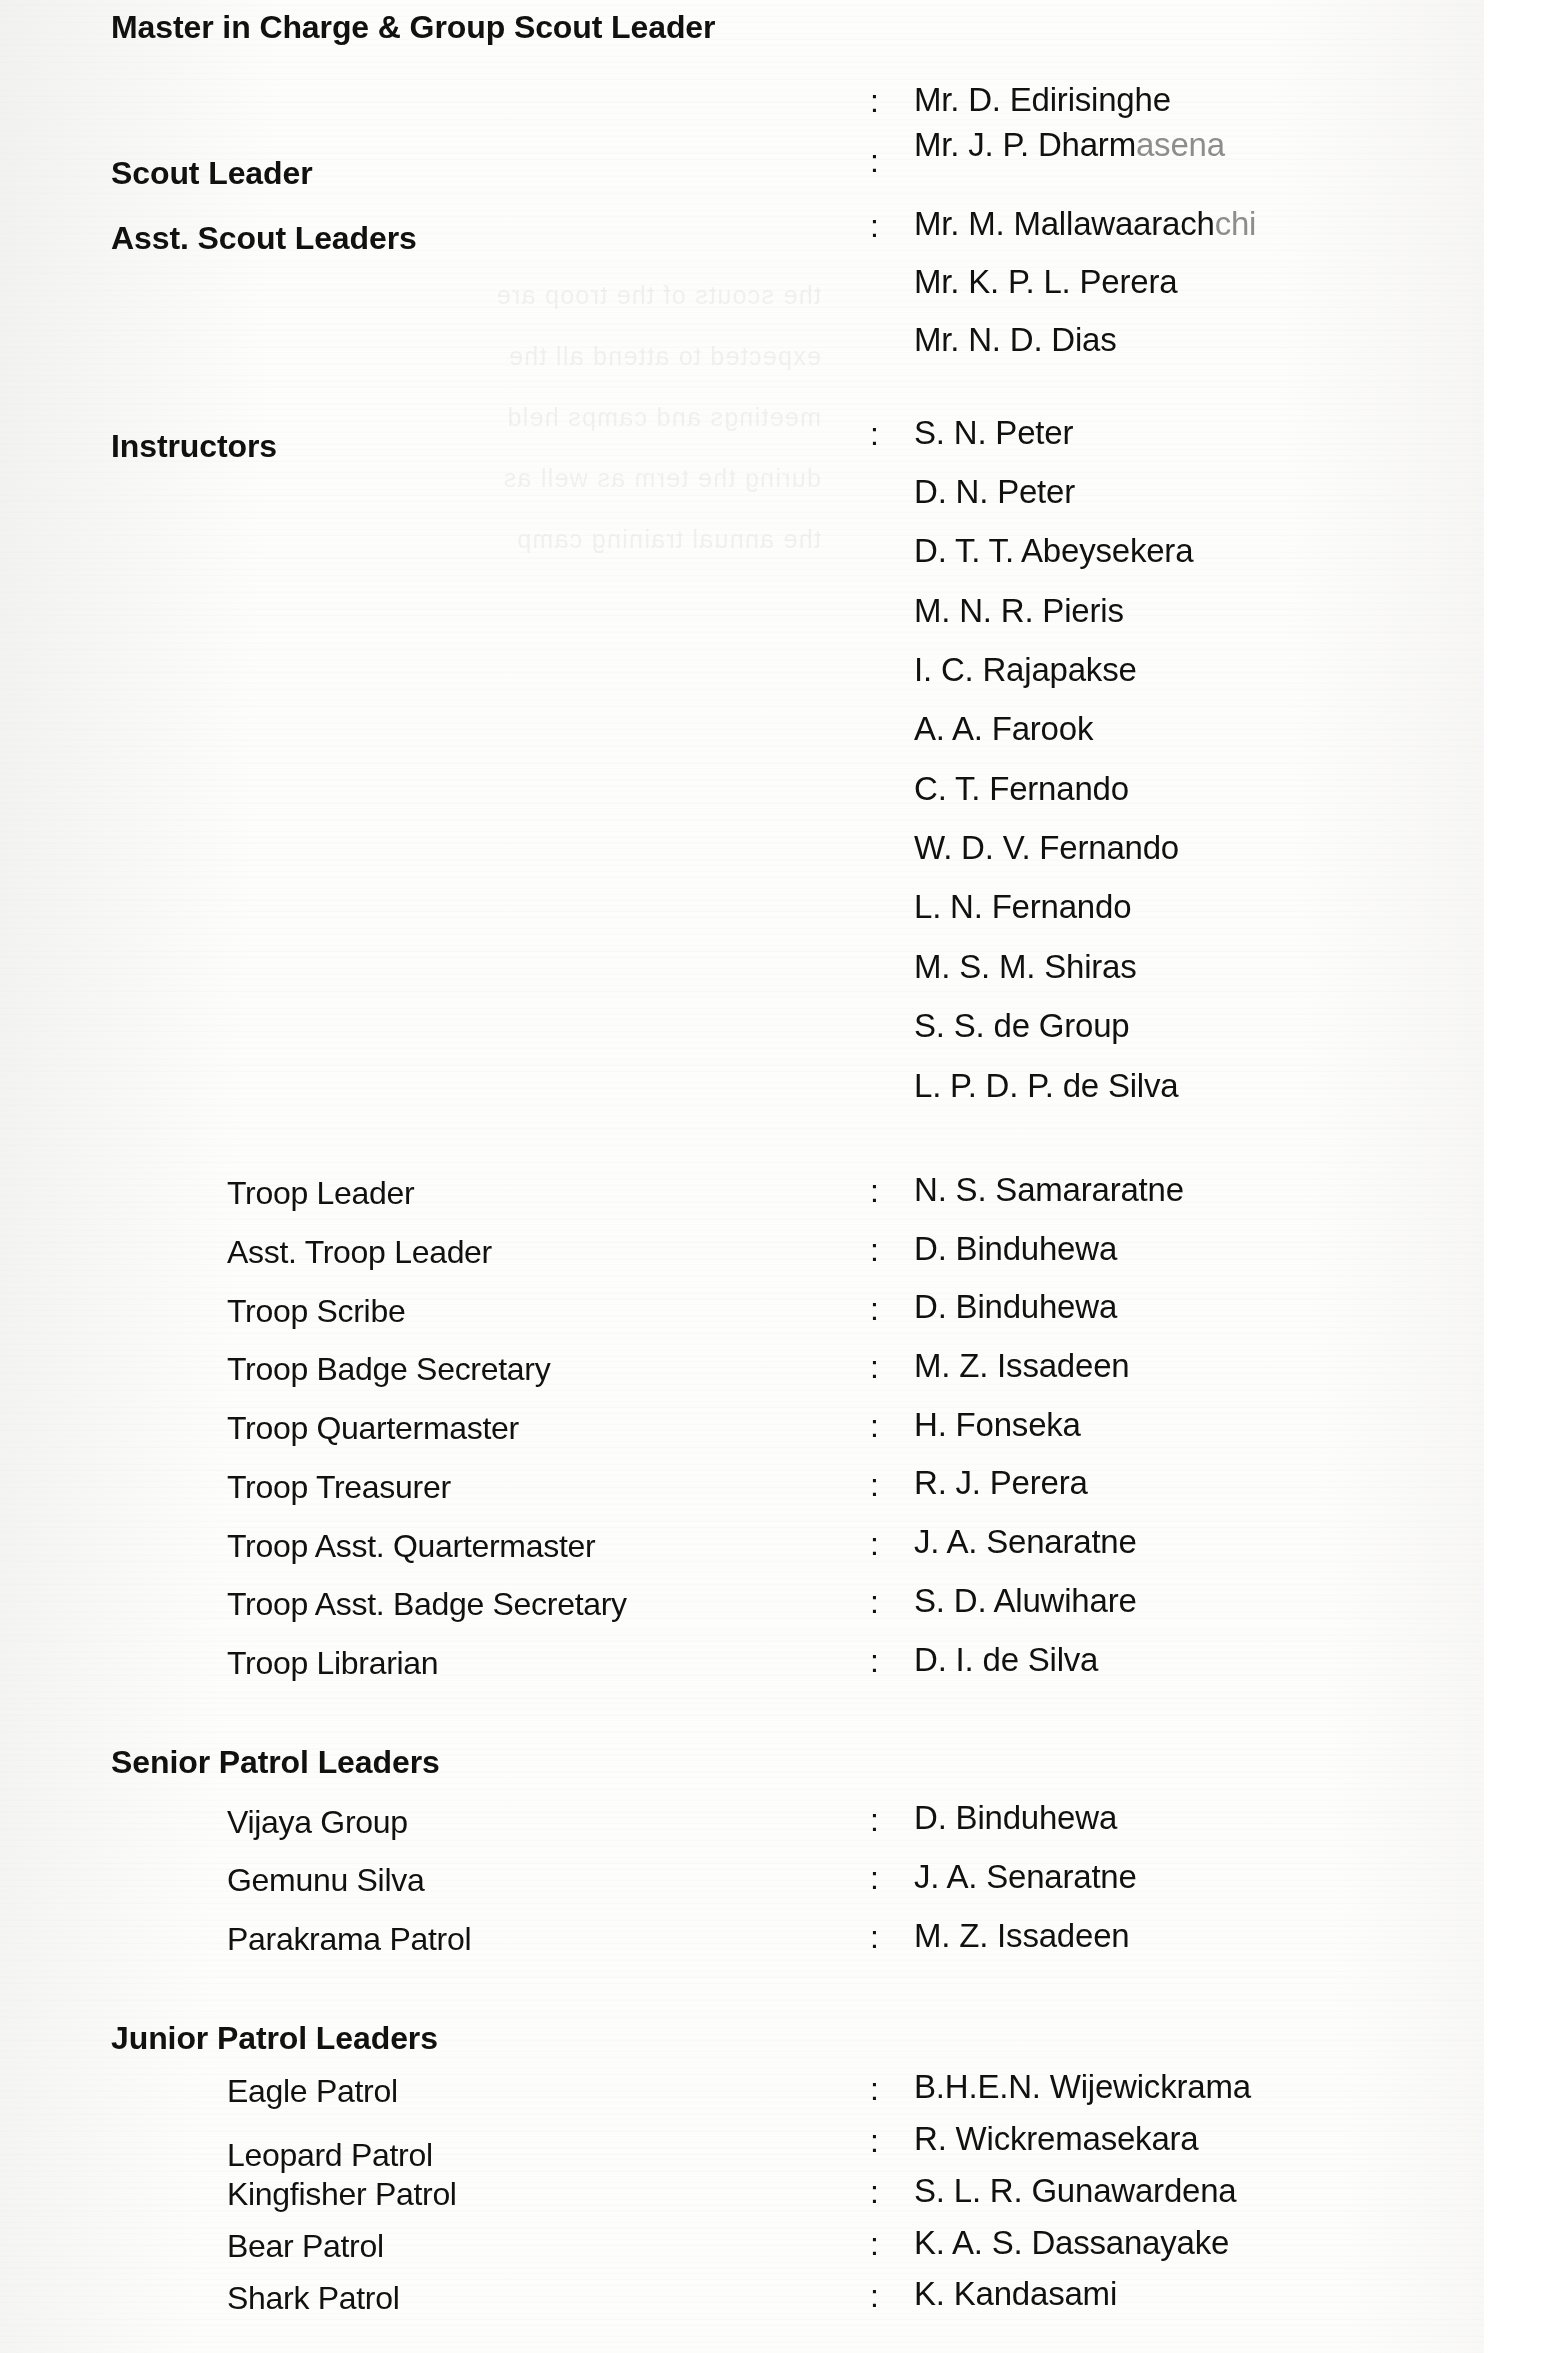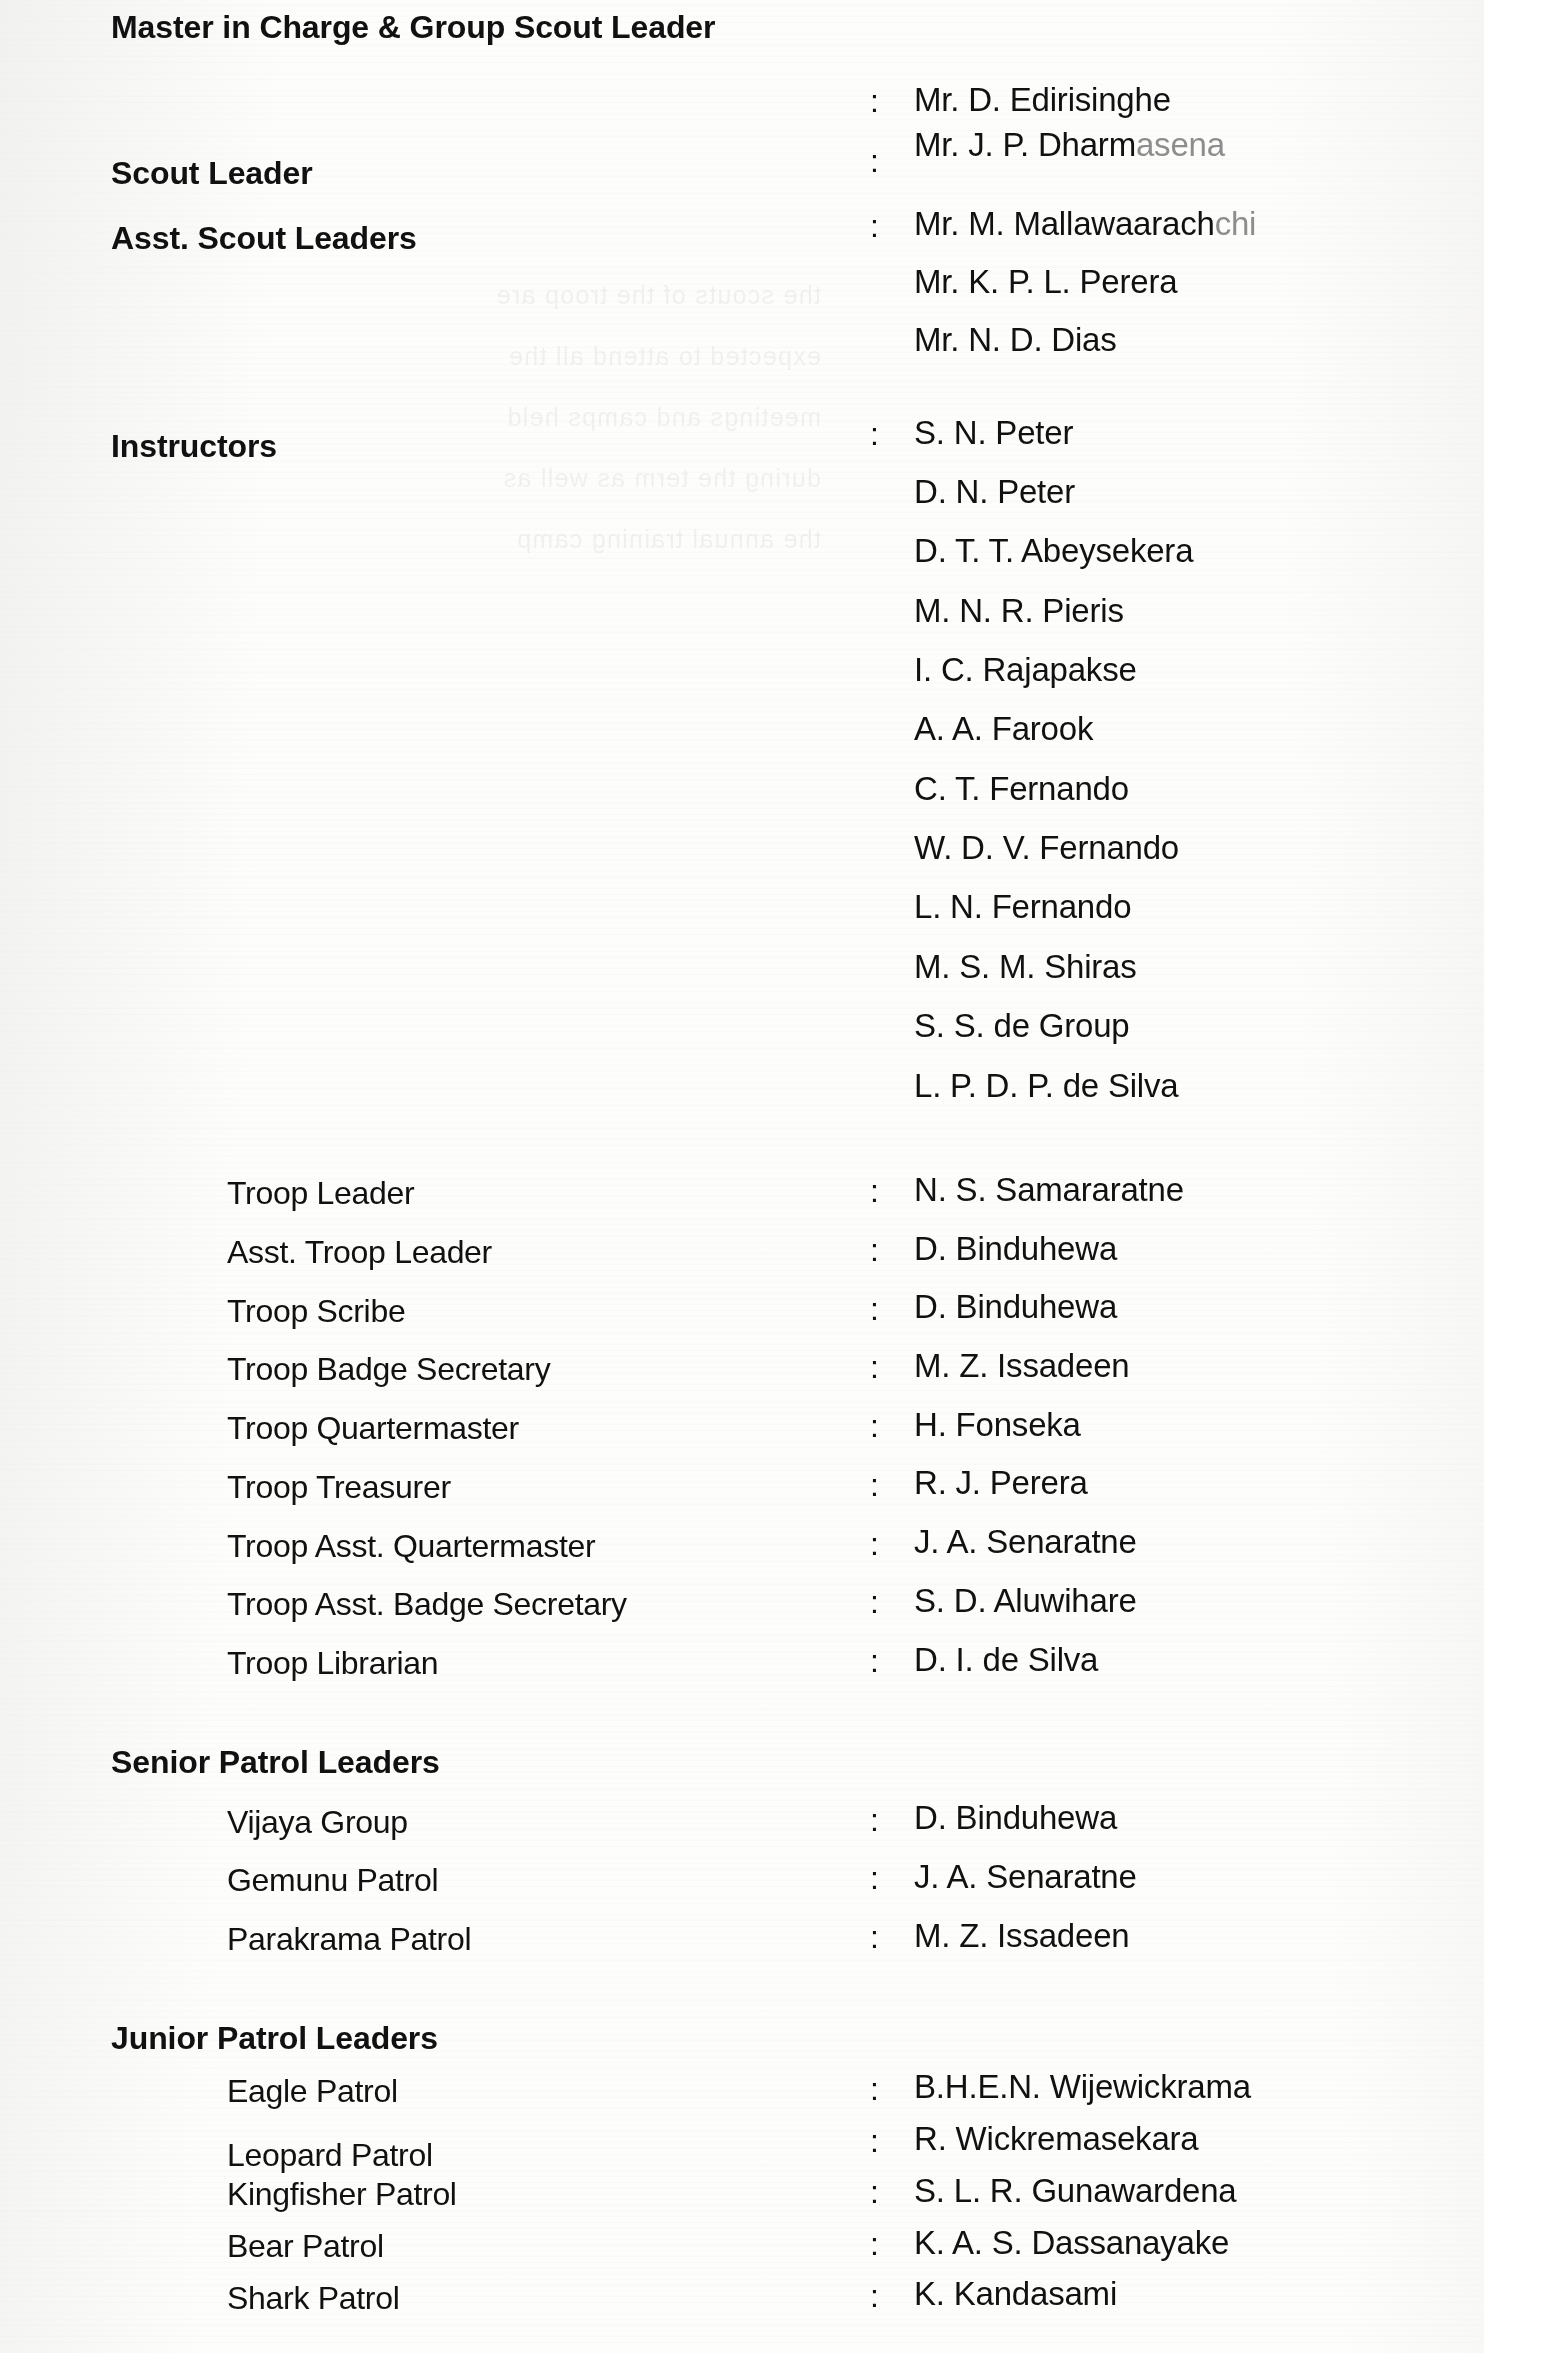--- a/index.html
+++ b/index.html
@@ -174,21 +174,21 @@
       <div class="value scan-soft" style="top: 1643px;">D. I. de Silva</div>
       <div class="row" style="left: 111px; top: 1744px;">
         <span class="label scan-soft bold">Senior Patrol Leaders</span>
       </div>
       <div class="row" style="left: 227px; top: 1804px;">
         <span class="label scan-soft">Vijaya Group</span>
       </div>
       <div class="colon scan-soft" style="top: 1804px;">:</div>
       <div class="value scan-soft" style="top: 1801px;">D. Binduhewa</div>
       <div class="row" style="left: 227px; top: 1862px;">
-        <span class="label scan-soft">Gemunu Patrol</span>
+        <span class="label scan-soft">Gemunu Silva</span>
       </div>
       <div class="colon scan-soft" style="top: 1862px;">:</div>
       <div class="value scan-soft" style="top: 1860px;">J. A. Senaratne</div>
       <div class="row" style="left: 227px; top: 1921px;">
         <span class="label scan-soft">Parakrama Patrol</span>
       </div>
       <div class="colon scan-soft" style="top: 1921px;">:</div>
       <div class="value scan-soft" style="top: 1919px;">M. Z. Issadeen</div>
       <div class="row" style="left: 111px; top: 2020px;">
         <span class="label scan-soft bold">Junior Patrol Leaders</span>

